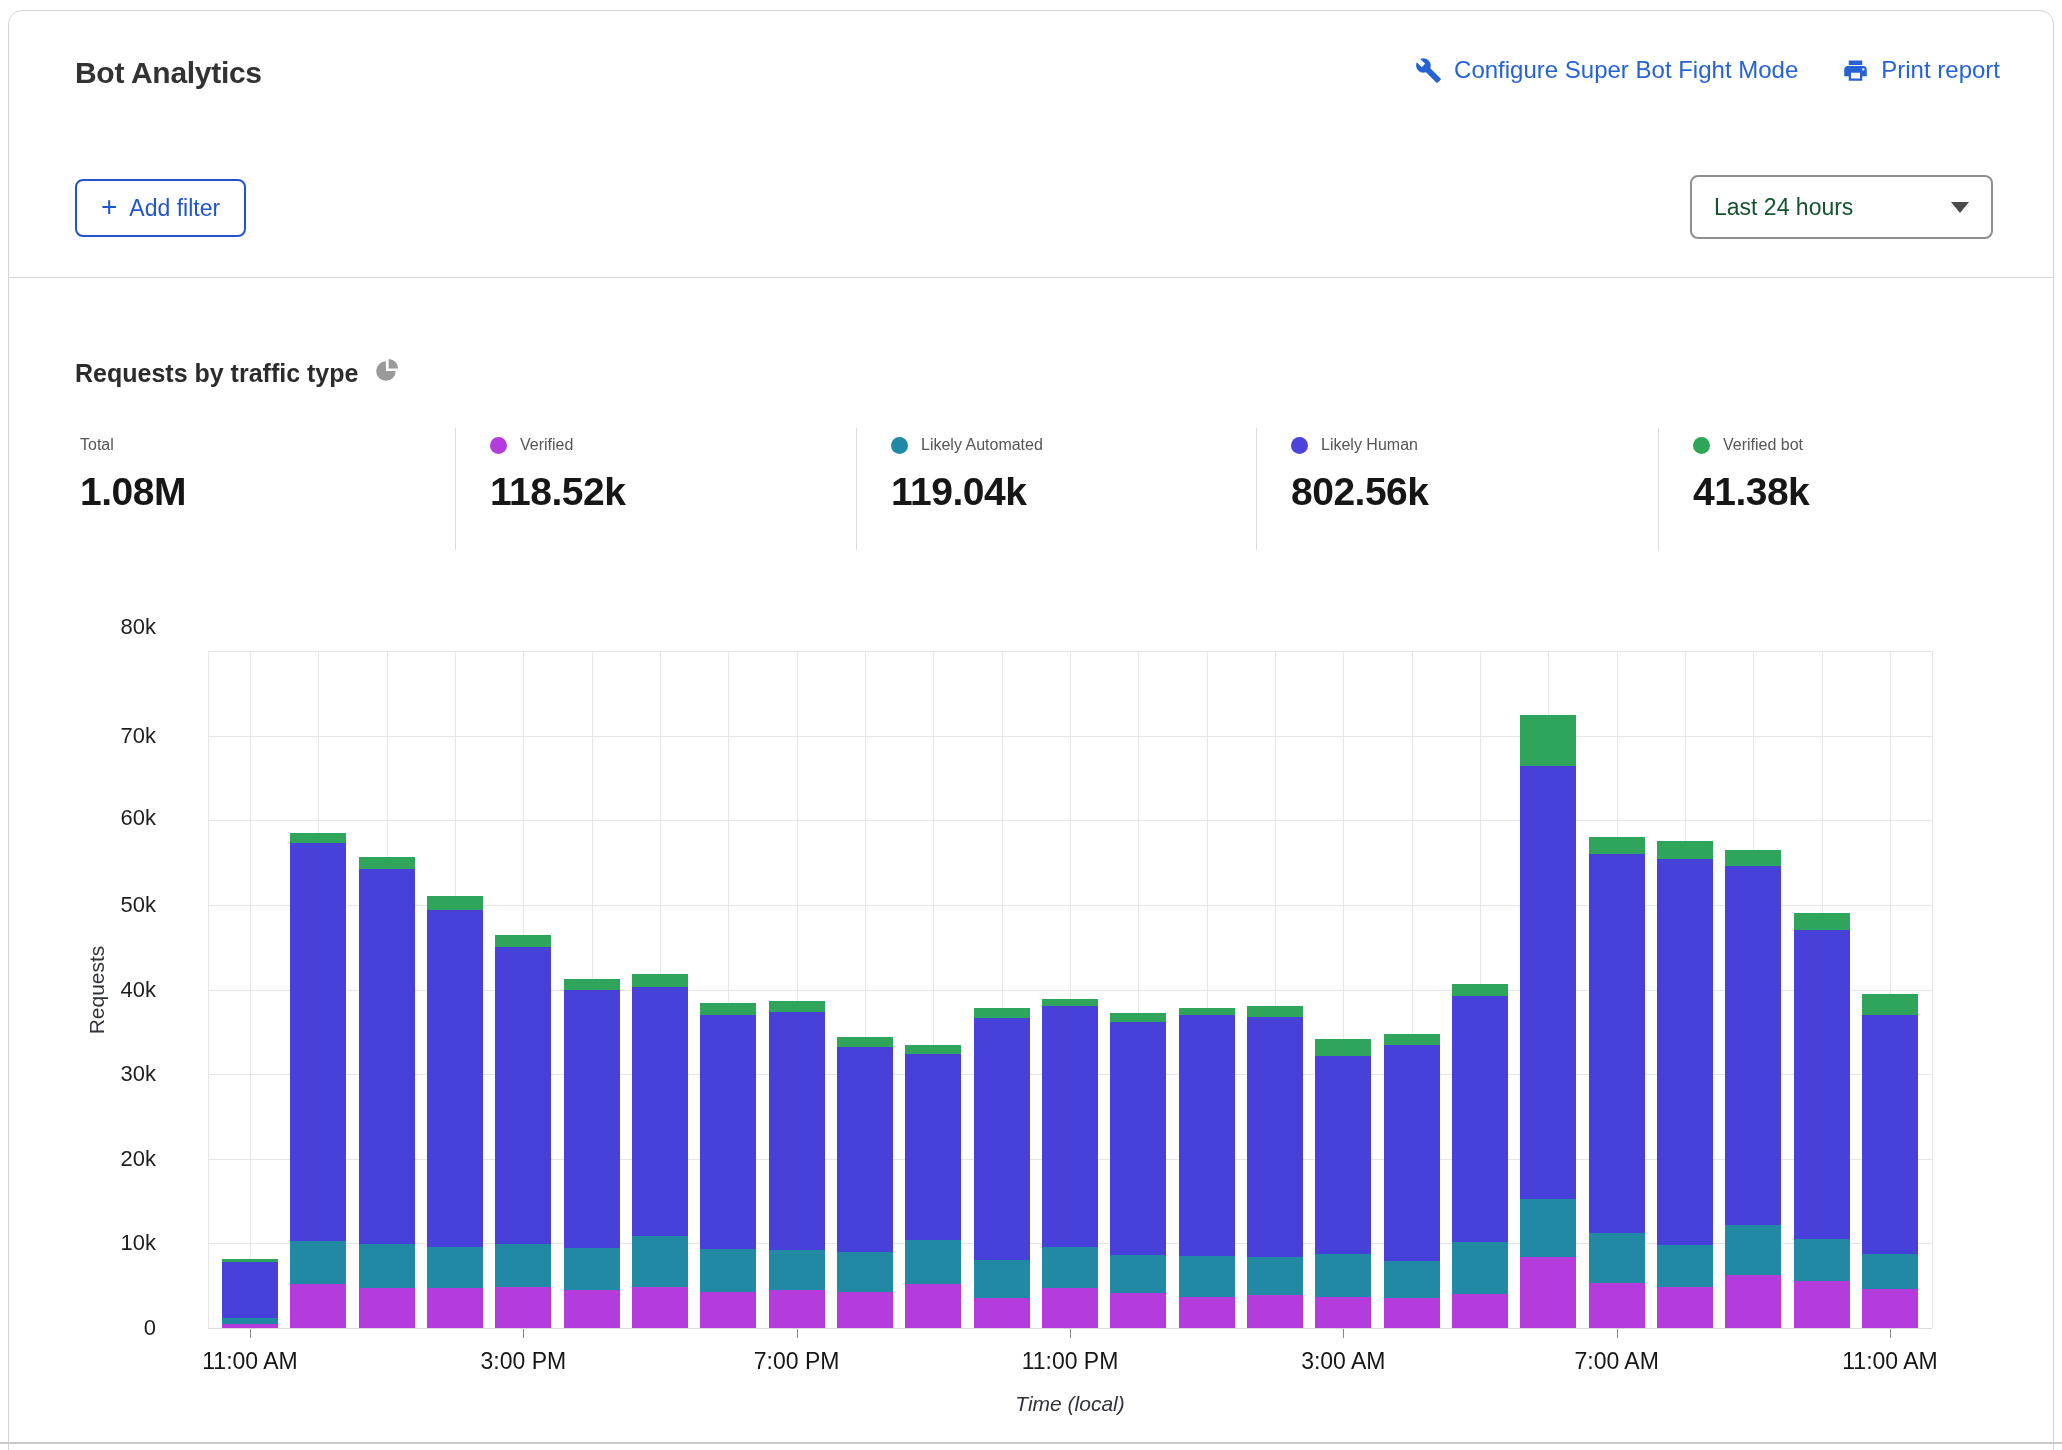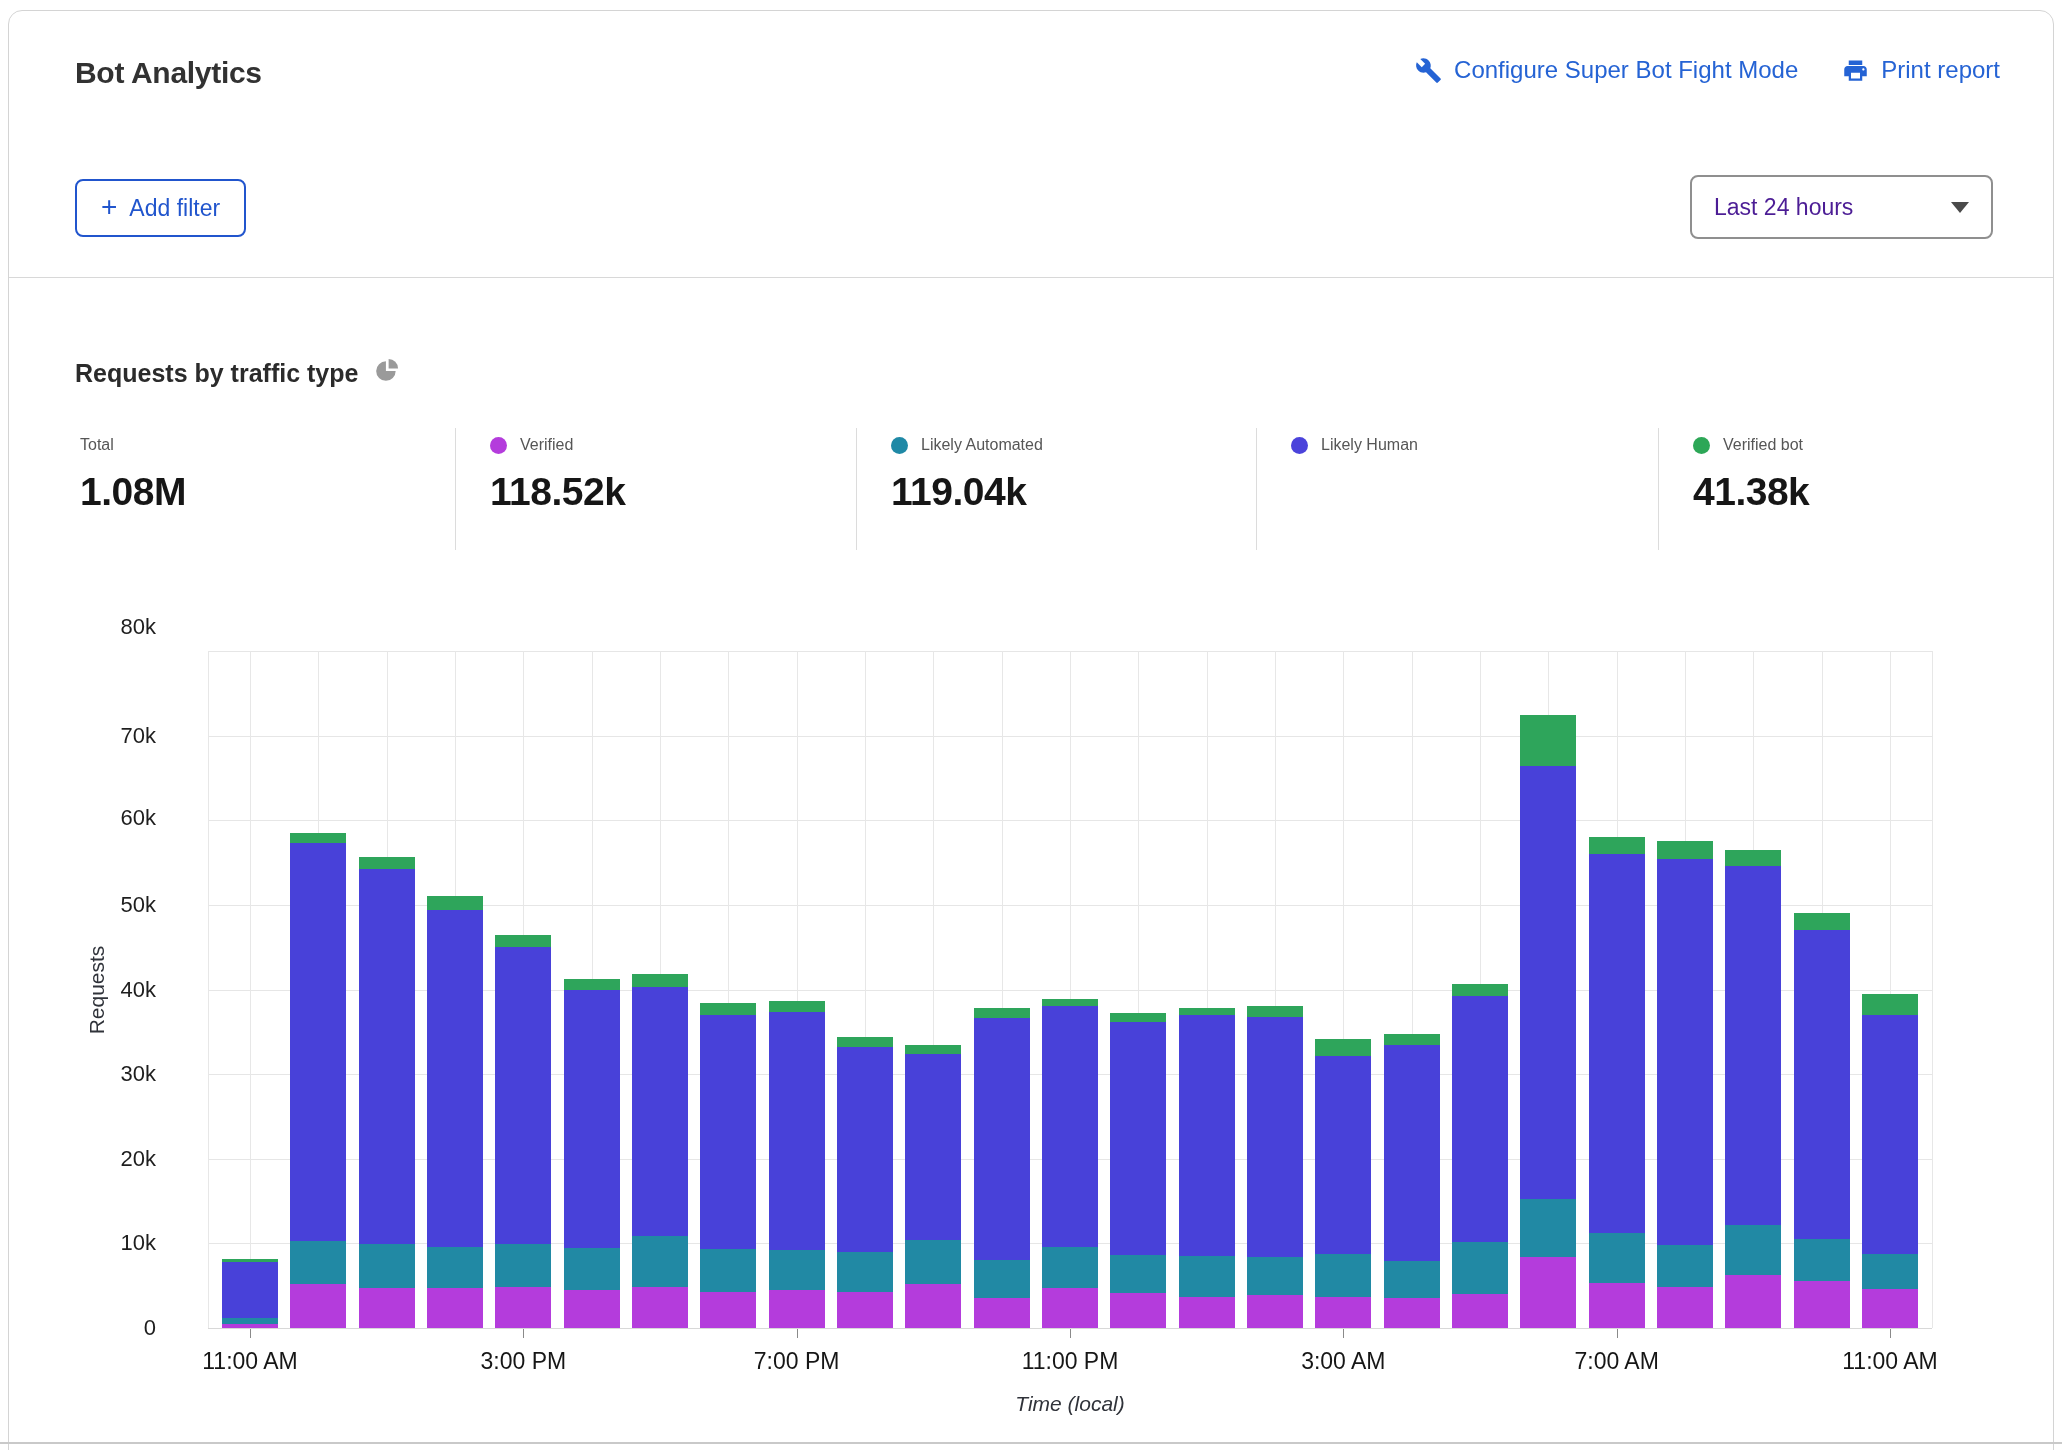--- a/index.html
+++ b/index.html
@@ -18,21 +18,21 @@
   .action-link svg{display:block;}
   .add-filter{
     left:75px;top:179px;height:58px;display:flex;align-items:center;gap:12px;
     background:#fff;border:2px solid #2155cd;border-radius:8px;color:#2155cd;
     font-size:23px;padding:0 24px;font-family:inherit;cursor:pointer;
   }
   .add-filter .plus{font-size:28px;line-height:1;margin-top:-2px;}
   .dropdown{
     left:1690px;top:175px;width:303px;height:64px;box-sizing:border-box;
     border:2px solid #8f8f8f;border-radius:8px;background:#fff;display:flex;align-items:center;
-    padding:0 22px;font-size:23px;color:#4c1d95;cursor:pointer;justify-content:space-between;
+    padding:0 22px;font-size:23px;color:#14532d;cursor:pointer;justify-content:space-between;
   }
   .caret{width:0;height:0;border-left:9px solid transparent;border-right:9px solid transparent;border-top:11px solid #4a4a4a;}
   .header-divider{left:9px;top:277px;width:2044px;height:1px;background:#d8d8d8;}
   .section-heading{left:75px;top:357px;font-size:25px;font-weight:700;color:#2b2b2b;display:flex;align-items:center;gap:16px;}
   .stat-col{top:428px;width:380px;height:122px;}
   .stat-col.with-divider{border-left:1px solid #dcdcdc;padding-left:34px;}
   .stat-label{display:flex;align-items:center;gap:13px;font-size:16px;color:#565656;margin-top:8px;}
   .dot{width:17px;height:17px;border-radius:50%;flex:0 0 auto;}
   .stat-value{font-size:39px;font-weight:700;color:#161616;letter-spacing:-.5px;margin-top:16px;}
   .gridline-h{height:1px;background:#e6e6e6;}
@@ -114,20 +114,21 @@
           <div class="dot" style="background: rgb(31, 137, 166);"></div>
           <span>Likely Automated</span>
         </div>
         <div class="stat-value">119.04k</div>
       </div>
       <div class="abs stat-col with-divider" style="left: 1256px; padding-left: 34px;">
         <div class="stat-label">
           <div class="dot" style="background: rgb(75, 67, 219);"></div>
           <span>Likely Human</span>
         </div>
+        <div class="stat-value">802.56k</div>
       </div>
       <div class="abs stat-col with-divider" style="left: 1658px; padding-left: 34px;">
         <div class="stat-label">
           <div class="dot" style="background: rgb(45, 167, 87);"></div>
           <span>Verified bot</span>
         </div>
         <div class="stat-value">41.38k</div>
       </div>
     </div>
 

